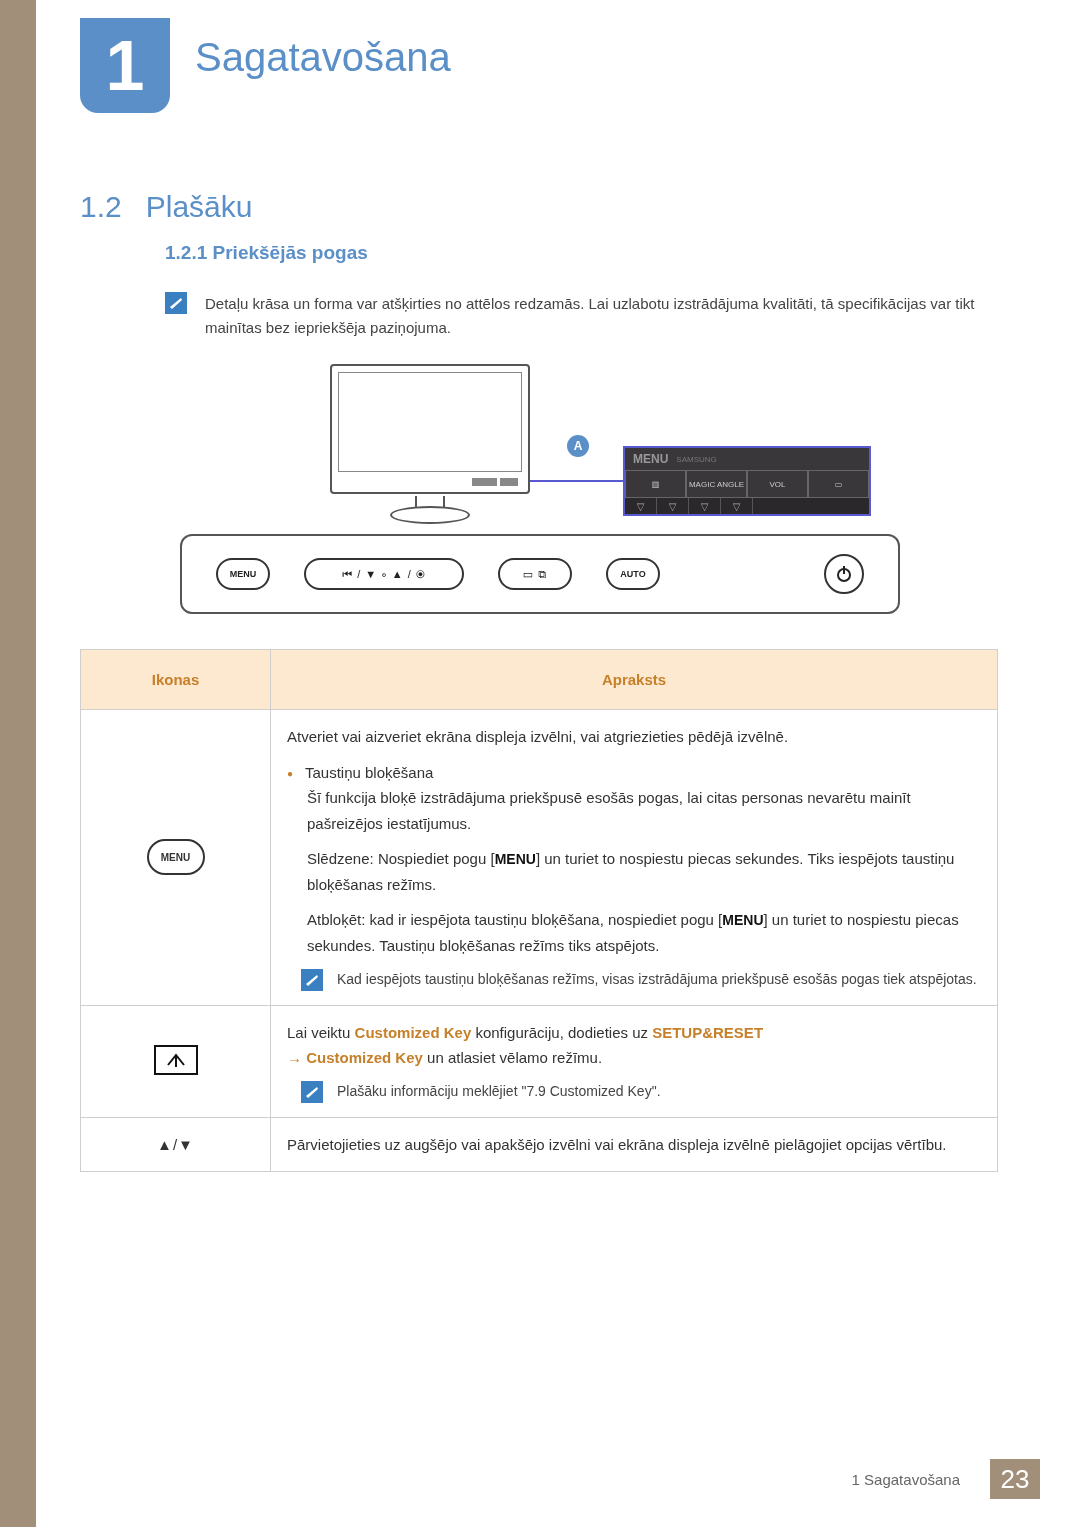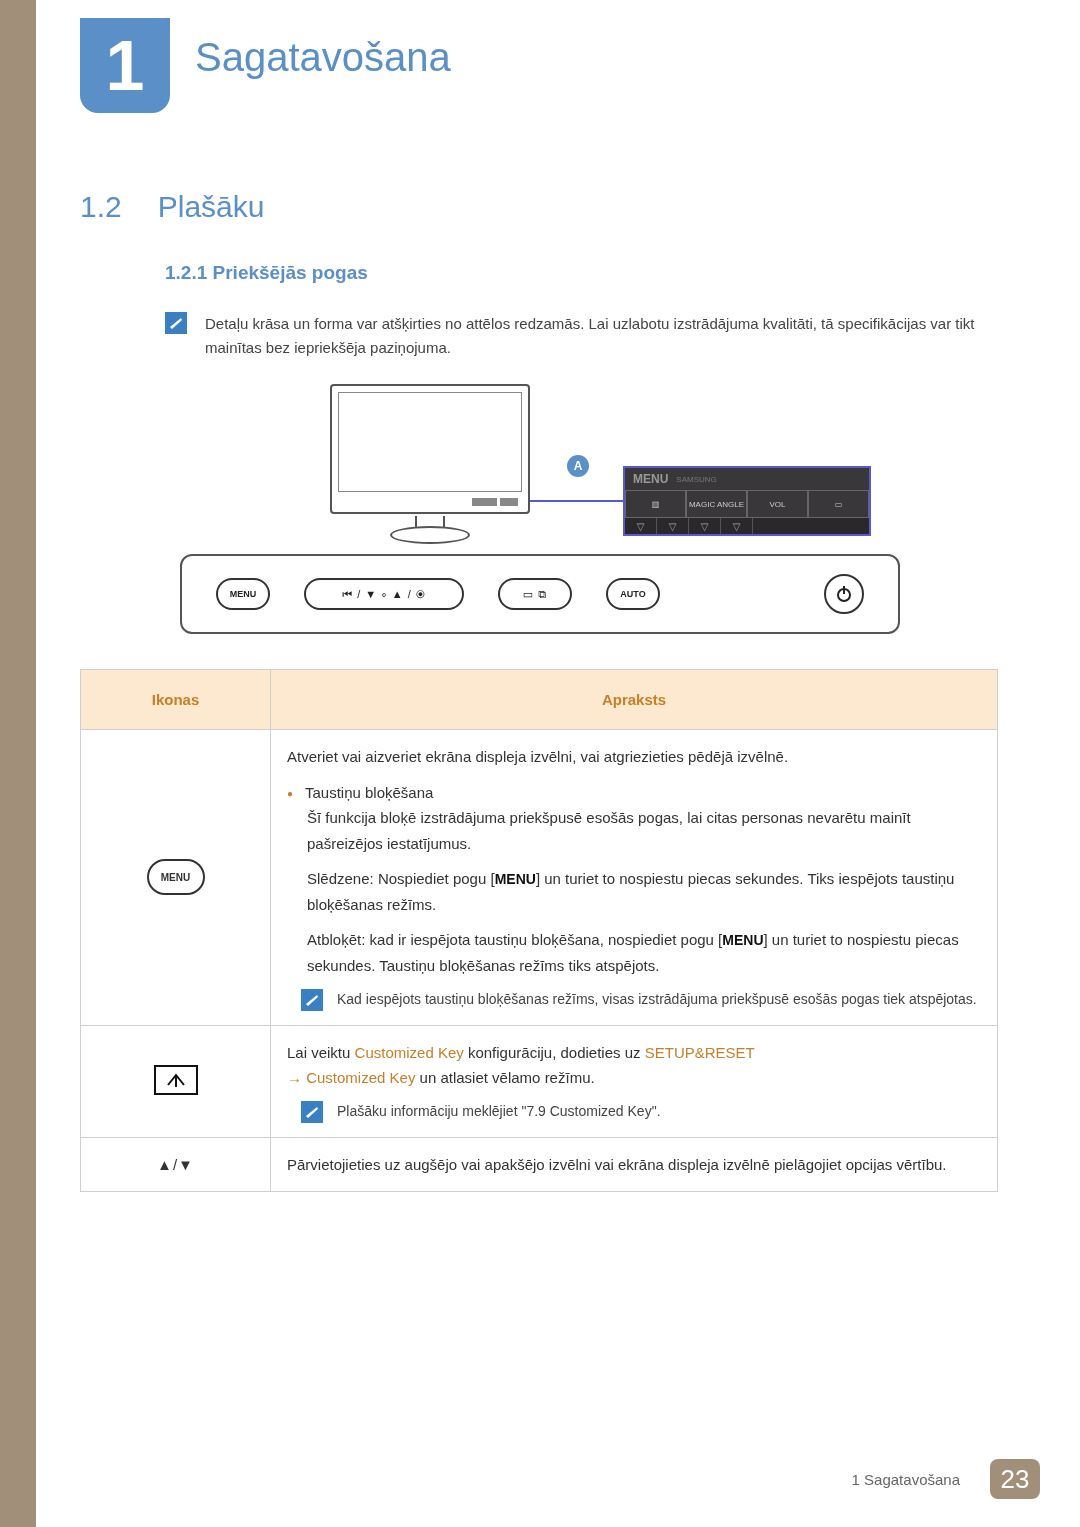--- a/index.html
+++ b/index.html
@@ -40,22 +40,22 @@
     color: #5a8fc7;
   }
   .content {
     position: absolute;
     left: 80px; top: 190px;
     width: 935px;
   }
   .sec-head {
     display: flex;
     align-items: flex-start;
-    gap: 36px;
-    margin-bottom: 38px;
+    gap: 24px;
+    margin-bottom: 18px;
   }
   .sec-num { font-size: 30px; color: #5a8fc7; }
   .sec-title { font-size: 30px; color: #5a8fc7; }
   .sub-head {
     margin-left: 85px;
     font-size: 19px;
     font-weight: bold;
     color: #5a8fc7;
     margin-bottom: 28px;
   }
@@ -257,21 +257,21 @@
     font-size: 10px;
     font-weight: bold;
   }
   .btn-ckey {
     display: inline-flex;
     width: 44px; height: 30px;
     border: 2.5px solid #111;
     align-items: center; justify-content: center;
     font-size: 16px;
   }
-  .hl { color: #c6802a; font-weight: normal; }
+  .hl { color: #c6802a; font-weight: bold; }
   .inline-menu {
     display: inline-block;
     font-weight: bold;
     font-size: 14px;
     color: #111;
   }
   .note-inner {
     display: flex;
     gap: 14px;
     align-items: flex-start;
@@ -288,21 +288,21 @@
     display: flex;
     align-items: center;
     gap: 16px;
   }
   .footer-text { font-size: 15px; color: #666; margin-right: 14px; }
   .footer-page {
     background: #a28f7a;
     color: #fff;
     font-size: 26px;
     width: 50px; height: 40px;
-    display: flex; align-items: center; justify-content: center; border-radius: 8px;
+    display: flex; align-items: center; justify-content: center;
   }
   .arrows-txt { font-size: 15px; letter-spacing: 1px;}
 </style>
 </head>
 <body>
 
 <div class="left-band"></div>
 
 <div class="chapter-tab">
   <span class="chapter-number">1</span>

